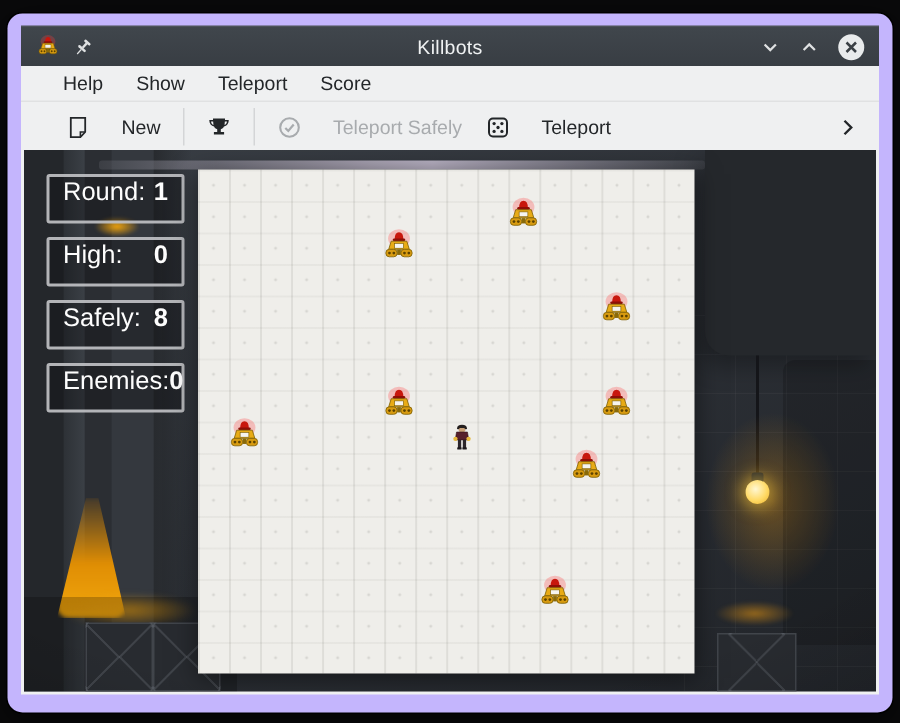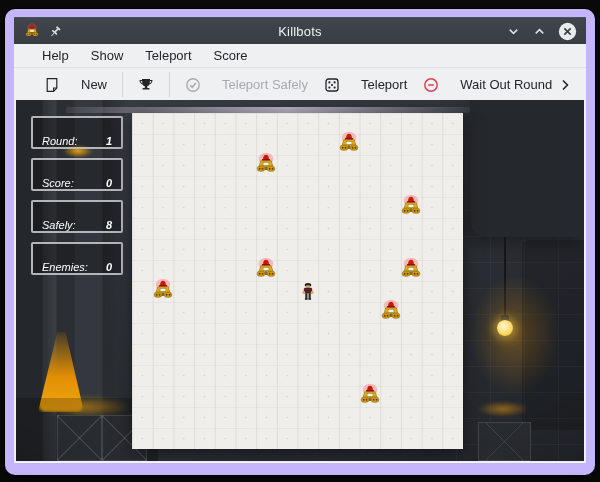--- a/index.html
+++ b/index.html
@@ -120,24 +120,24 @@
     left:452px;top:298px;width:70px;height:22px;
     background:radial-gradient(50% 50% at 50% 50%,rgba(235,152,15,.55) 0%,rgba(235,152,15,0) 75%);
     filter:blur(1px);
   }
   .truss-c{left:462px;top:322px;width:53px;height:39px;}
   .vignette{left:0;top:0;right:0;bottom:0;
     background:radial-gradient(130% 130% at 45% 30%,rgba(0,0,0,0) 55%,rgba(0,0,0,.38) 100%);}
   
   .status-panel{position:absolute;left:15px;top:16px;width:92px;}
   .status-box{
-    display:flex;justify-content:space-between;align-items:flex-end;box-sizing:border-box;
+    display:flex;justify-content:space-between;align-items:flex-start;box-sizing:border-box;
     width:92px;height:33px;margin-bottom:9px;padding:0 9px;
     border:2px solid rgba(200,202,205,.88);border-radius:2px;
-    background:rgba(8,10,13,.32);color:#fdfdfd;font-size:11px;font-style:italic;
+    background:rgba(8,10,13,.32);color:#fdfdfd;font-size:17px;
   }
   .status-value{font-weight:bold;}
   
   .board{
     position:absolute;left:116px;top:13px;width:331px;height:336px;
     background-color:#efeeea;
     background-image:
       radial-gradient(circle,rgba(70,70,62,.14) .7px,transparent 1.2px),
       linear-gradient(to right,rgba(70,70,62,.10) 1px,transparent 1px),
       linear-gradient(to bottom,rgba(70,70,62,.05) 1px,transparent 1px);
@@ -270,29 +270,20 @@
               <rect x="2" y="2" width="12" height="12" rx="2.6" fill="none" stroke="#232629" stroke-width="1.3"></rect>
               <circle cx="5.4" cy="5.4" r="1.1" fill="#232629"></circle>
               <circle cx="10.6" cy="5.4" r="1.1" fill="#232629"></circle>
               <circle cx="8" cy="8" r="1.1" fill="#232629"></circle>
               <circle cx="5.4" cy="10.6" r="1.1" fill="#232629"></circle>
               <circle cx="10.6" cy="10.6" r="1.1" fill="#232629"></circle>
             </svg>
           </span>
           <span>Teleport</span>
         </button>
-        <button class="tb-btn">
-          <span class="tb-icon">
-            <svg viewBox="0 0 16 16">
-              <circle cx="8" cy="8" r="6.2" fill="none" stroke="#da4453" stroke-width="1.5"></circle>
-              <path d="M5.1 8 h5.8" fill="none" stroke="#da4453" stroke-width="1.7"></path>
-            </svg>
-          </span>
-          <span>Wait Out Round</span>
-        </button>
         <button class="tb-overflow">
         <span style="display:inline-flex;">
           <svg width="16" height="16" viewBox="0 0 16 16">
               <path d="M6 3.5 L10.5 8 L6 12.5" fill="none" stroke="#232629" stroke-width="1.6"></path>
             </svg>
         </span>
       </button>
     </div>
 
     <div class="wallpaper">
@@ -314,21 +305,21 @@
       <div class="deco br-glow"></div>
       <div class="deco truss truss-c"></div>
       <div class="deco vignette"></div>
 
       <div class="status-panel">
           <div class="status-box">
             <span class="status-label">Round:</span>
             <span class="status-value">1</span>
           </div>
           <div class="status-box">
-            <span class="status-label">Score:</span>
+            <span class="status-label">High:</span>
             <span class="status-value">0</span>
           </div>
           <div class="status-box">
             <span class="status-label">Safely:</span>
             <span class="status-value">8</span>
           </div>
           <div class="status-box">
             <span class="status-label">Enemies:</span>
             <span class="status-value">0</span>
           </div>

